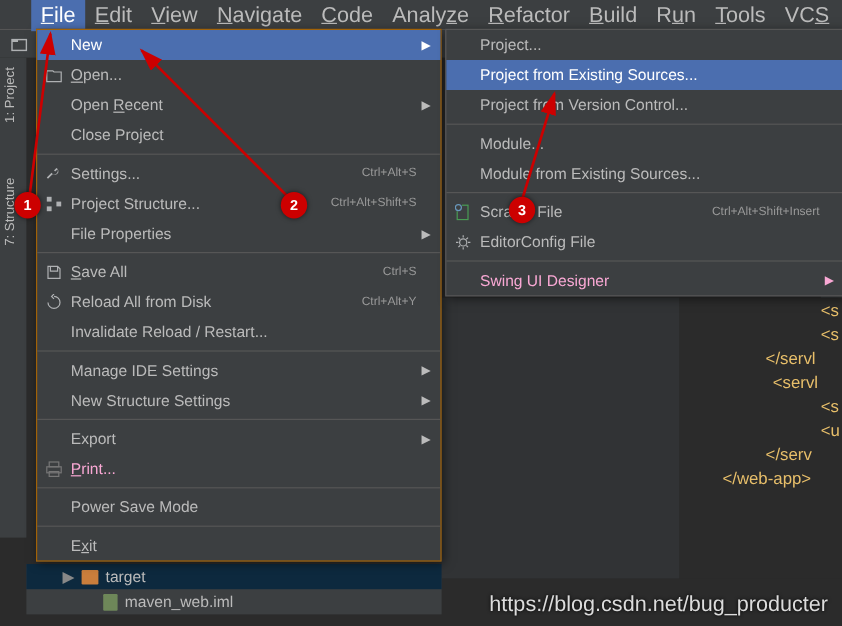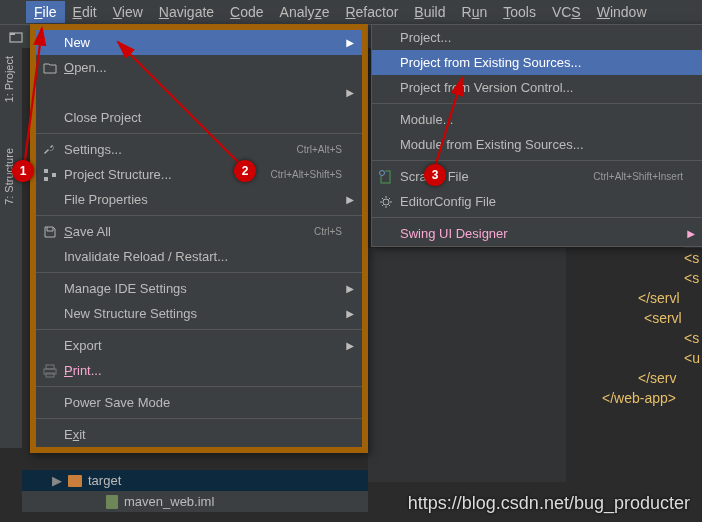--- a/index.html
+++ b/index.html
@@ -1,29 +1,29 @@
 <!DOCTYPE html>
 <html><head>
 <meta charset="utf-8">
 <style>
   * { box-sizing: border-box; margin: 0; padding: 0; font-family: "Segoe UI", Arial, sans-serif; }
   body { background: #2b2b2b; width: 702px; height: 522px; overflow: hidden; position: relative; color: #bbbbbb; font-size: 13px; }
   
-  .menubar { height: 24px; background: #3c3f41; display: flex; align-items: center; padding-left: 26px; font-size: 14px; }
+  .menubar { height: 24px; background: #3c3f41; display: flex; align-items: center; padding-left: 26px; font-size: 18px; }
   .menubar span { padding: 3px 8px; cursor: default; }
   .menubar .file-menu { background: #4b6eaf; color: #fff; }
   .menubar u { text-decoration: underline; }
   
   .toolbar { height: 24px; background: #3c3f41; border-top: 1px solid #555; display: flex; align-items: center; padding-left: 6px; }
   .toolbar-icon { width: 20px; height: 20px; display: flex; align-items: center; justify-content: center; color: #afb1b3; }
   
   .side-tabs { position: absolute; left: 0; top: 48px; width: 22px; height: 400px; background: #3c3f41; }
   .side-tab { writing-mode: vertical-rl; transform: rotate(180deg); font-size: 11px; color: #bbbbbb; padding: 8px 3px; display: flex; align-items: center; gap: 4px; }
   
-  .dropdown { position: absolute; left: 30px; top: 24px; width: 338px; background: #3c3f41; border: 6px solid #a16207; box-shadow: 2px 2px 8px rgba(0,0,0,0.5); z-index: 10; }
+  .dropdown { position: absolute; left: 30px; top: 24px; width: 338px; background: #3c3f41; border: 1px solid #a16207; box-shadow: 2px 2px 8px rgba(0,0,0,0.5); z-index: 10; }
   .menu-item { display: flex; align-items: center; height: 25px; padding: 0 20px 0 28px; position: relative; color: #bbbbbb; }
   .menu-item.highlighted { background: #4b6eaf; color: #fff; }
   .menu-item.disabled { color: #f9a8d4; }
   .menu-item .label { flex: 1; }
   .menu-item .shortcut { color: #999; font-size: 10px; }
   .menu-item .arrow { position: absolute; right: 8px; font-size: 10px; }
   .menu-item .icon { position: absolute; left: 6px; width: 16px; height: 16px; display: flex; align-items: center; justify-content: center; color: #afb1b3; }
   .menu-sep { height: 1px; background: #565656; margin: 3px 0; }
   
   .submenu { position: absolute; left: 371px; top: 24px; width: 333px; background: #3c3f41; border: 1px solid #565656; box-shadow: 2px 2px 8px rgba(0,0,0,0.5); z-index: 11; }
@@ -93,20 +93,21 @@
   </div>
   <div class="menu-item">
     <span class="icon">
        <svg width="14" height="14" viewBox="0 0 14 14">
           <path d="M1 3 h5 l1 1 h6 v8 h-12 z" fill="none" stroke="#afb1b3"></path>
         </svg>
     </span>
     <span class="label"><u>O</u>pen...</span>
   </div>
   <div class="menu-item">
+    <span class="label">Open <u>R</u>ecent</span>
     <span class="arrow">▶</span>
   </div>
   <div class="menu-item">
     <span class="label">Close Project</span>
   </div>
   <div class="menu-sep"></div>
   <div class="menu-item">
     <span class="icon">
        <svg width="14" height="14" viewBox="0 0 14 14">
           <path d="M9 2 a3 3 0 1 1 -4 4 l-4 4 1 1 4-4 a3 3 0 0 0 4-4 l-2 2-1-1 2-2z" fill="#afb1b3"></path>
@@ -132,20 +133,30 @@
   </div>
   <div class="menu-sep"></div>
   <div class="menu-item">
     <span class="icon">
       <svg width="14" height="14" viewBox="0 0 14 14">
           <path d="M2 2 h8 l2 2 v8 h-10 z M4 2 v4 h6 v-4" fill="none" stroke="#afb1b3"></path>
         </svg>
     </span>
     <span class="label"><u>S</u>ave All</span>
     <span class="shortcut">Ctrl+S</span>
+  </div>
+  <div class="menu-item">
+    <span class="icon">
+      <svg width="14" height="14" viewBox="0 0 14 14">
+          <path d="M7 2 a5 5 0 1 1 -5 5" fill="none" stroke="#afb1b3"></path>
+          <path d="M7 0 l-2 2 2 2" fill="none" stroke="#afb1b3"></path>
+        </svg>
+    </span>
+    <span class="label">Reload All from Disk</span>
+    <span class="shortcut">Ctrl+Alt+Y</span>
   </div>
   <div class="menu-item">
     <span class="label">Invalidate Reload / Restart...</span>
   </div>
   <div class="menu-sep"></div>
   <div class="menu-item">
     <span class="label">Manage IDE Settings</span>
     <span class="arrow">▶</span>
   </div>
   <div class="menu-item">
@@ -264,21 +275,21 @@
 <div class="right-strip">
   <div class="right-text">M<br>j</div>
 </div>
 
 <div class="proj-panel">
   <div class="tree-item sel">
     <span style="color:#888">▶</span>
     <div class="folder-icon"></div>
     <span>target</span>
   </div>
-  <div class="tree-item" style="padding-left:84px">
+  <div class="tree-item" style="padding-left:64px">
     <div class="file-icon"></div>
     <span>maven_web.iml</span>
   </div>
 </div>
 
 <svg class="arrow-svg" style="left:0;top:0" width="702" height="522">
   <defs>
       <marker id="ah" markerWidth="10" markerHeight="10" refX="8" refY="3" orient="auto">
         <path d="M0,0 L9,3 L0,6 z" fill="#cc0000"></path>
       </marker>

